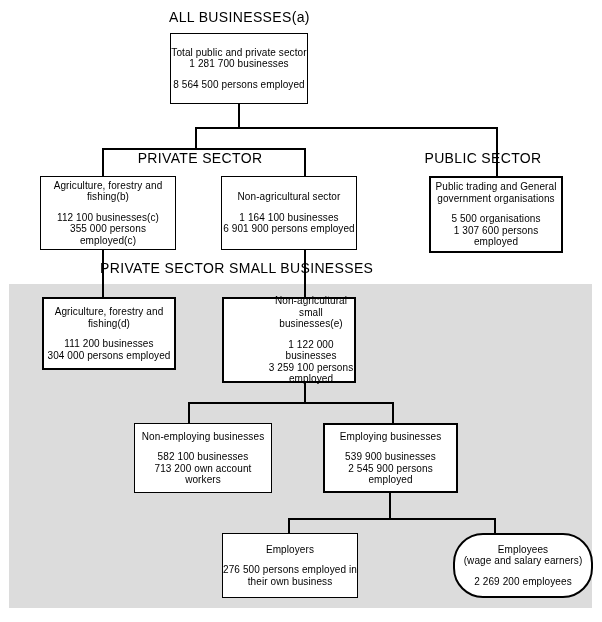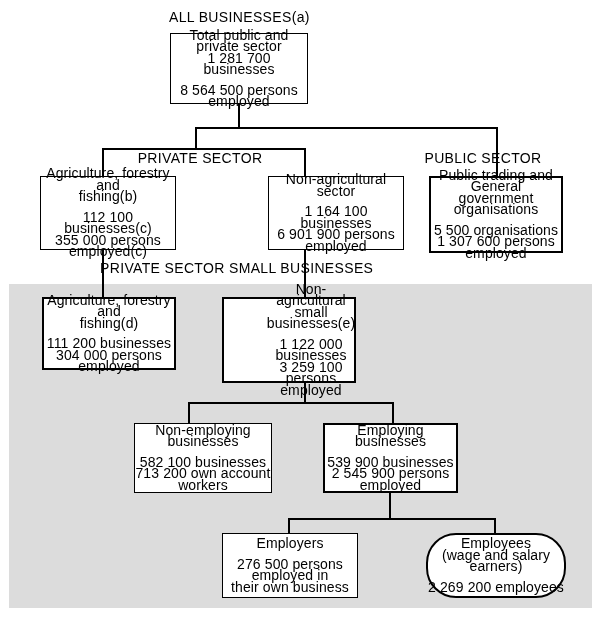--- a/index.html
+++ b/index.html
@@ -29,21 +29,21 @@
   .node {
     position: absolute;
     box-sizing: border-box;
     background: #ffffff;
     border: 1px solid #000000;
     display: flex;
     flex-direction: column;
     align-items: center;
     justify-content: center;
     text-align: center;
-    font-size: 14px;
+    font-size: 10px;
     line-height: 11.5px;
     letter-spacing: 0.1px;
     z-index: 5;
   }
   .node.heavy {
     border-width: 2px;
   }
   .node .title {
     white-space: pre-line;
   }
@@ -117,21 +117,21 @@
     <div class="stats">8 564 500 persons employed</div>
   </div>
 
   <div class="node" style="left:40px; top:176px; width:136px; height:74px;">
     <div class="title">Agriculture, forestry and
 fishing(b)</div>
     <div class="stats">112 100 businesses(c)
 355 000 persons employed(c)</div>
   </div>
 
-  <div class="node" style="left:221px; top:176px; width:136px; height:74px;margin-left:47px;">
+  <div class="node" style="left:221px; top:176px; width:136px; height:74px;">
     <div class="title">Non-agricultural sector</div>
     <div class="stats">1 164 100 businesses
 6 901 900 persons employed</div>
   </div>
 
   <div class="node heavy" style="left:429px; top:176px; width:134px; height:77px;">
     <div class="title">Public trading and General
 government organisations</div>
     <div class="stats">5 500 organisations
 1 307 600 persons employed</div>
@@ -163,19 +163,19 @@
     <div class="stats">539 900 businesses
 2 545 900 persons employed</div>
   </div>
 
   <div class="node" style="left:222px; top:533px; width:136px; height:65px;">
     <div class="title">Employers</div>
     <div class="stats">276 500 persons employed in
 their own business</div>
   </div>
 
-  <div class="node heavy" style="left:426px; top:533px; width:140px; height:65px;border-radius:30px;">
+  <div class="node heavy" style="left:453px; top:533px; width:140px; height:65px;border-radius:30px;">
     <div class="title">Employees
 (wage and salary earners)</div>
     <div class="stats">2 269 200 employees</div>
   </div>
 
 </div>
 
 </body></html>

